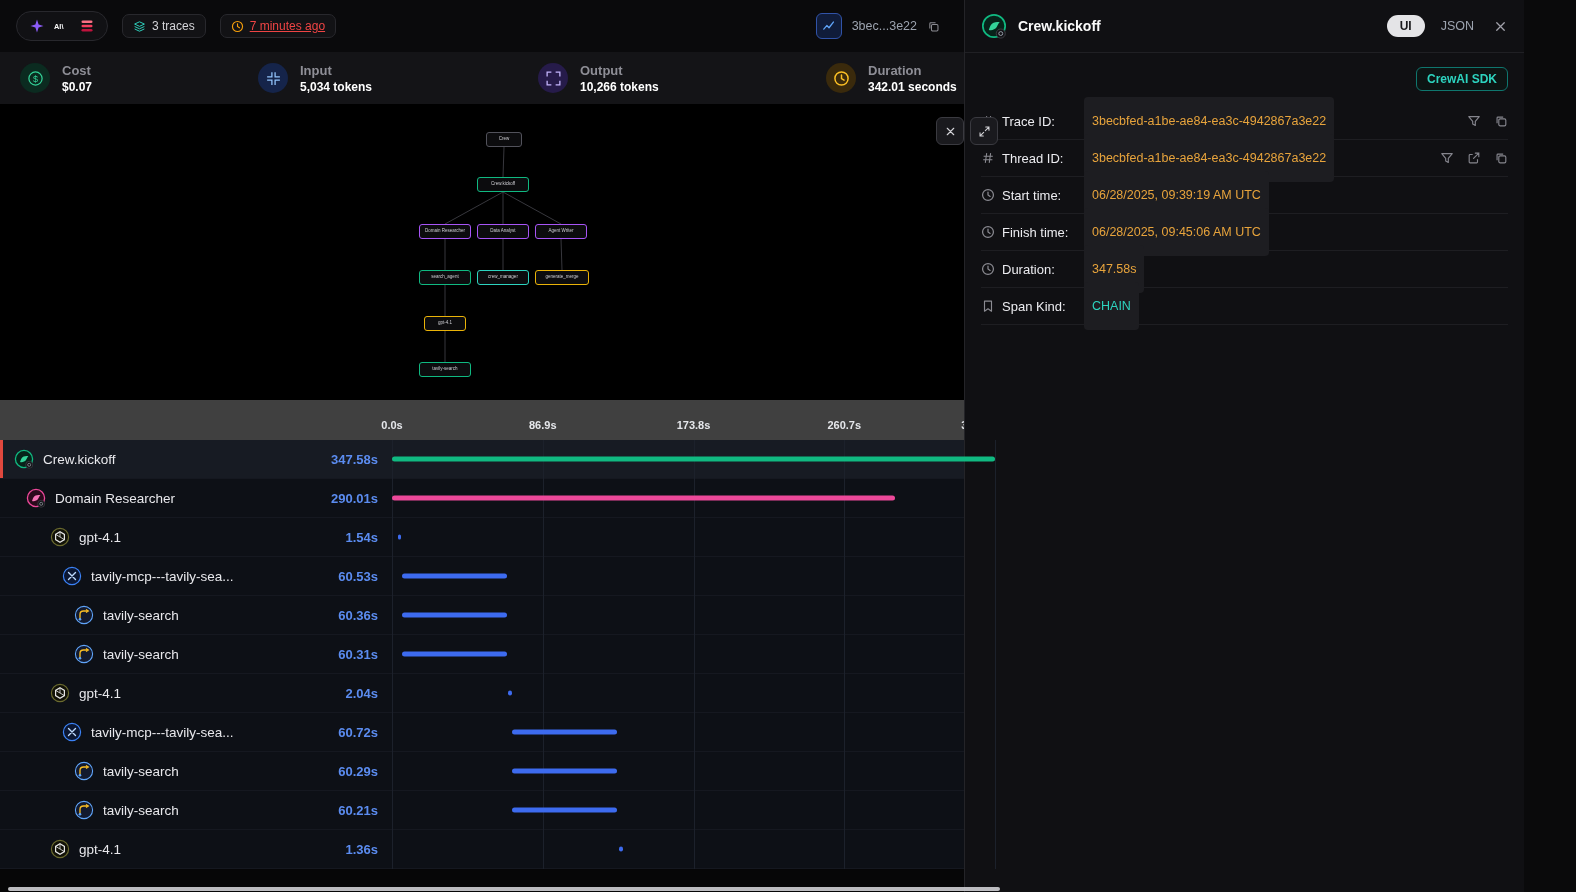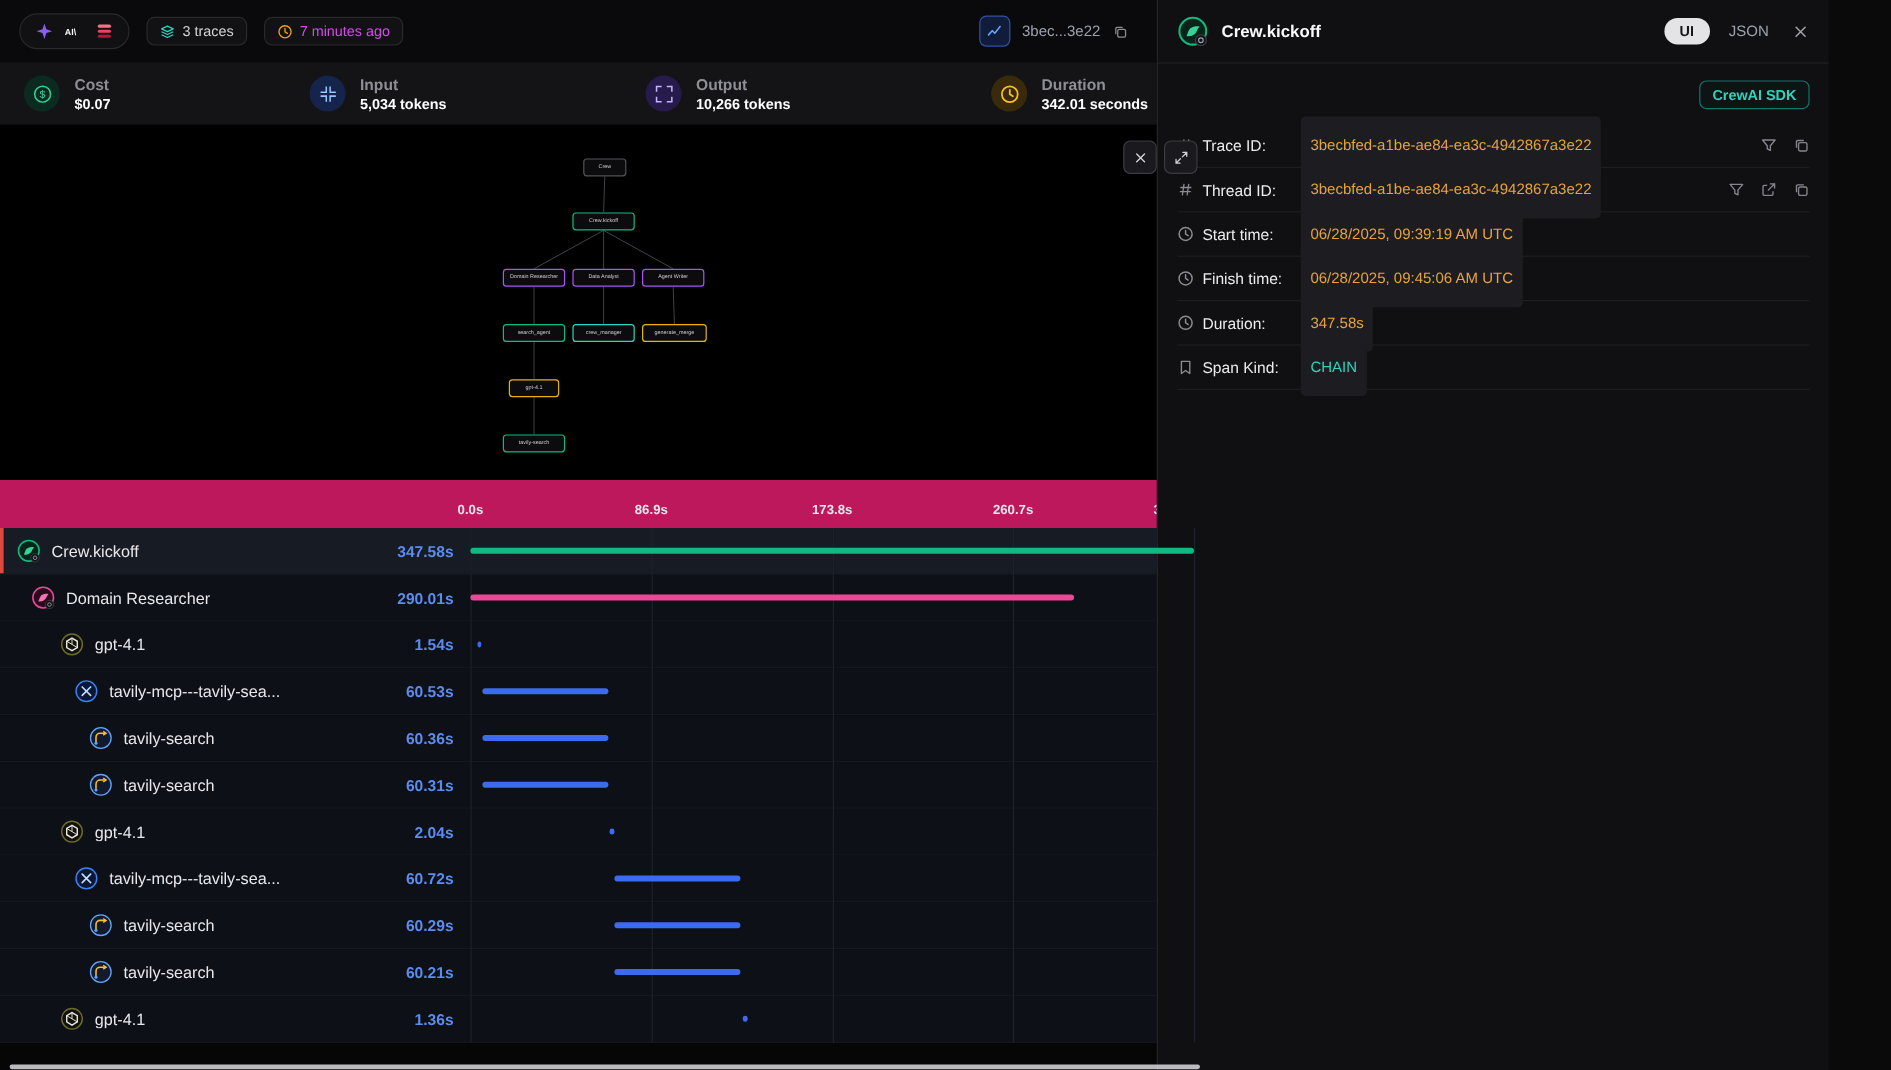--- a/index.html
+++ b/index.html
@@ -7,21 +7,21 @@
   .app { position: relative; width: 1524px; height: 892px; }
 
   
   .left-pane { position: absolute; left: 0; top: 0; width: 1008px; height: 892px; background: #060607; overflow: hidden; }
 
   .topbar { height: 52px; display: flex; align-items: center; padding: 0 16px; gap: 14px; background: #0a0a0c; }
   .logo-pill { display: flex; align-items: center; gap: 9px; padding: 6px 12px; border: 1px solid #28282d; border-radius: 18px; background: #111114; }
   .badge { display: flex; align-items: center; gap: 6px; padding: 4px 10px; border: 1px solid #28282d; border-radius: 7px; background: #121215; font-size: 12px; color: #d4d4d8; }
   .badge .ticon { color: #2dd4bf; display: inline-flex; }
   .badge .amber { color: #f59e0b; }
-  .badge.dim { color: #d946ef; }
+  .badge.dim { color: #ef4444; text-decoration: underline; }
   .topbar-right { margin-left: auto; margin-right: 52px; display: flex; align-items: center; gap: 10px; }
   .chart-btn { width: 26px; height: 26px; border-radius: 6px; background: #101c3a; border: 1px solid #3153a8; display: flex; align-items: center; justify-content: center; cursor: pointer; }
   .trace-short { font-size: 12.5px; color: #9ca3af; }
   .copy-sm { color: #8b8b92; display: inline-flex; cursor: pointer; }
 
   .stats-bar { height: 52px; background: #141417; display: flex; align-items: center; padding: 0 20px; position: relative; }
   .stats-row { display: flex; align-items: center; width: 100%; }
   .stat-cell { display: flex; align-items: center; gap: 12px; }
   .stat-cell:nth-child(1) { width: 238px; }
   .stat-cell:nth-child(2) { width: 280px; }
@@ -32,21 +32,21 @@
   .stat-value { font-size: 12px; font-weight: bold; color: #ffffff; margin-top: 2px; }
   .stats-collapse { position: absolute; right: 18px; top: 6px; color: #a1a1aa; cursor: pointer; display: inline-flex; }
 
   .graph-area { position: relative; height: 296px; background: #000; }
   .graph-controls { position: absolute; top: 13px; right: 10px; display: flex; gap: 6px; z-index: 3; }
   .gbtn { width: 28px; height: 28px; border-radius: 6px; background: #1a1a1e; border: 1px solid #3a3a40; color: #d4d4d8; display: flex; align-items: center; justify-content: center; cursor: pointer; }
   .mini-graph { position: absolute; inset: 0; }
   .graph-edges { position: absolute; inset: 0; width: 100%; height: 100%; }
   .gnode { position: absolute; background: #0c0c0e; border: 1px solid #3f3f46; border-radius: 3px; color: #cfcfd4; font-size: 4.5px; line-height: 1; display: flex; align-items: center; justify-content: center; padding: 0 2px; white-space: nowrap; overflow: hidden; z-index: 2; }
 
-  .timeline-head { position: relative; height: 40px; background: #be185d; }
+  .timeline-head { position: relative; height: 40px; background: #404040; }
   .tick { position: absolute; bottom: 9px; font-size: 11px; font-weight: bold; color: #e5e7eb; transform: translateX(-50%); white-space: nowrap; }
 
   .rows-wrap { position: relative; }
   .grid-overlay { position: absolute; left: 392px; top: 0; bottom: 0; width: 603px; pointer-events: none; z-index: 1; }
   .gline { position: absolute; top: 0; bottom: 0; width: 1px; background: #1c212b; }
   .trow { position: relative; height: 39px; display: flex; border-bottom: 1px solid #151820; background: #0d1016; cursor: pointer; }
   .trow.selected { background: #171b23; box-shadow: inset 3px 0 0 #e0483e; }
   .trow-label { width: 392px; flex: 0 0 392px; display: flex; align-items: center; gap: 9px; padding-right: 14px; }
   .ricon { width: 20px; height: 20px; flex: 0 0 auto; display: inline-flex; }
   .rlabel { font-size: 13.5px; color: #e8e8ec; white-space: nowrap; overflow: hidden; text-overflow: ellipsis; }

